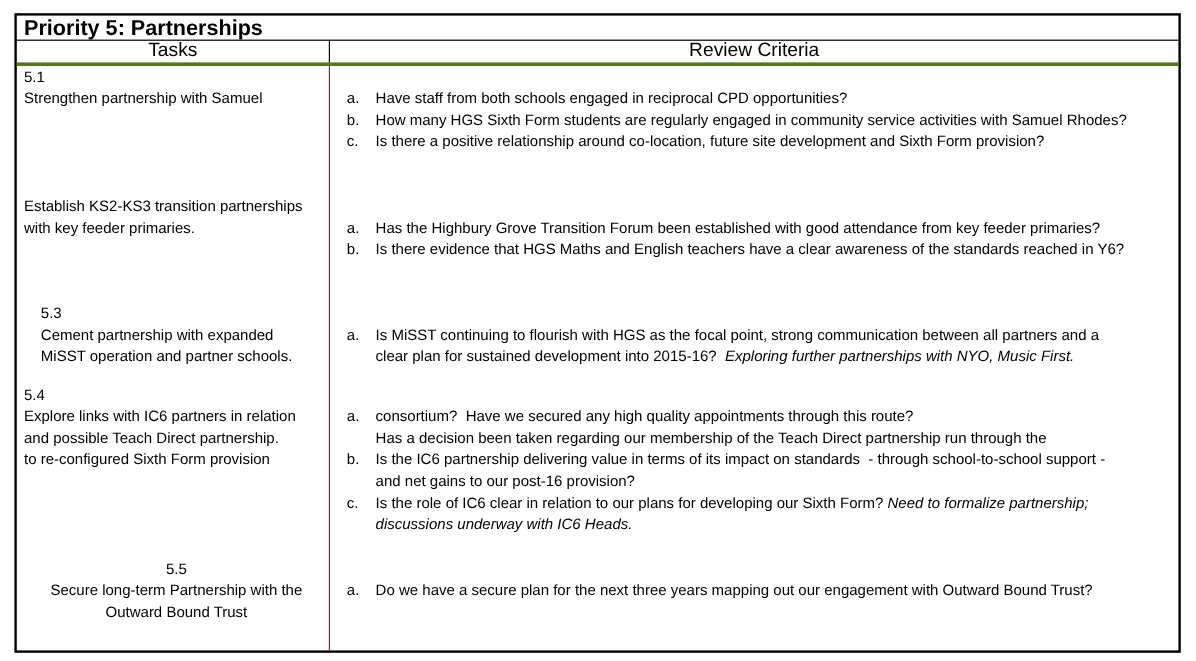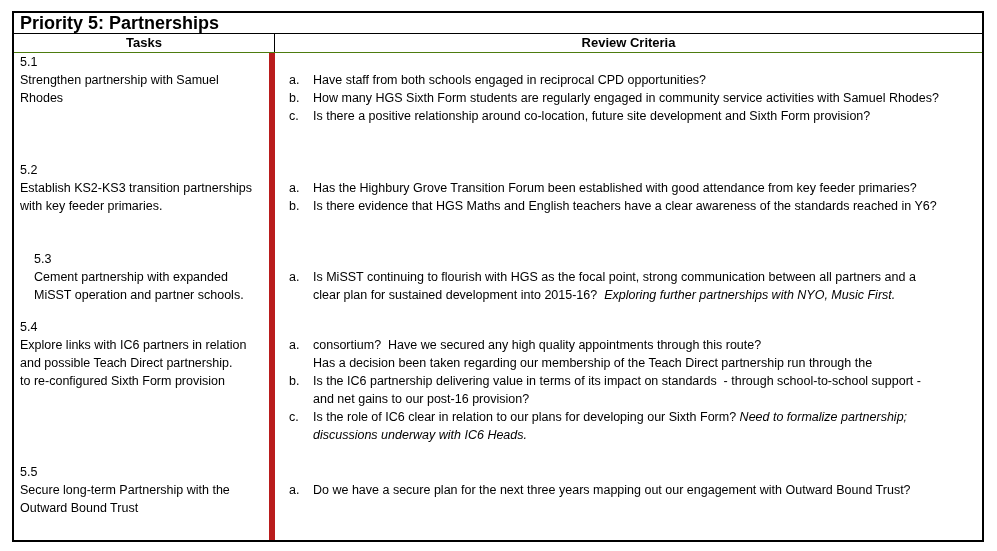--- a/index.html
+++ b/index.html
@@ -5,25 +5,25 @@
   html, body { margin: 0; padding: 0; background: #ffffff; }
   body { width: 997px; height: 551px; position: relative; overflow: hidden;
          font-family: "Liberation Sans", sans-serif; color: #000; }
   .doc-table { position: absolute; left: 12px; top: 11px; width: 972px;
                border: 2px solid #000; box-sizing: border-box; }
   .title-row { height: 20px; border-bottom: 1px solid #000; font-weight: bold;
                font-size: 18px; line-height: 20px; padding-left: 6px; }
   .row { display: flex; }
   .col-task { width: 261px; border-right: 1px solid #000; box-sizing: border-box; }
   .col-crit { flex: 1; }
-  .header-row { height: 18px; border-bottom: 1px solid #4d7c0f; font-weight: bold;
-                font-size: 13px; line-height: 18px; text-align: center; }
+  .header-row { height: 18px; border-bottom: 3px solid #4d7c0f; font-weight: normal;
+                font-size: 16px; line-height: 18px; text-align: center; }
   .header-row .col-task, .header-row .col-crit { text-align: center; }
   .body-area { display: flex; }
-  .tasks-col { width: 261px; border-right: 6px solid #b91c1c; box-sizing: border-box; }
+  .tasks-col { width: 261px; border-right: 1px solid #b91c1c; box-sizing: border-box; }
   .crit-col { flex: 1; }
   .cell { font-size: 12.5px; line-height: 18px; padding-left: 6px; box-sizing: border-box; }
   .task-num { height: 18px; }
   .crit-item { display: flex; }
   .crit-letter { width: 24px; padding-left: 8px; flex: none; }
   .crit-text { flex: 1; padding-right: 8px; }
   .italic { font-style: italic; }
   .blk { box-sizing: border-box; }
 </style>
 </head>
@@ -33,39 +33,37 @@
   <div class="title-row">Priority 5:  Partnerships</div>
   <div class="row header-row">
     <div class="col-task">Tasks</div>
     <div class="col-crit">Review Criteria</div>
   </div>
   <div class="body-area" id="body-area">
     <div class="tasks-col" id="tasks-col">
         <div class="cell blk" style="height: 108px;">
           <div class="task-num">5.1</div>
           <div>Strengthen partnership with Samuel</div>
-          <div>Rhodes</div>
         </div>
         <div class="cell blk" style="height: 89px;">
-          <div class="task-num">5.2</div>
           <div>Establish KS2-KS3 transition partnerships</div>
           <div>with key feeder primaries.</div>
         </div>
         <div class="cell blk" style="height: 68px; padding-left: 20px;">
           <div class="task-num">5.3</div>
           <div>Cement partnership with expanded</div>
           <div>MiSST operation and partner schools.</div>
         </div>
         <div class="cell blk" style="height: 145px;">
           <div class="task-num">5.4</div>
           <div>Explore links with IC6 partners in relation</div>
           <div>and possible Teach Direct partnership.</div>
           <div>to re-configured Sixth Form provision</div>
         </div>
-        <div class="cell blk" style="height: 77px;">
+        <div class="cell blk" style="height: 77px; text-align: center;">
           <div class="task-num">5.5</div>
           <div>Secure long-term Partnership with the</div>
           <div>Outward Bound Trust</div>
         </div>
       </div>
     <div class="crit-col" id="crit-col">
         <div class="cell blk" style="height: 108px; padding-top: 18px;">
           <div class="crit-item">
             <div class="crit-letter">a.</div>
             <div class="crit-text">

